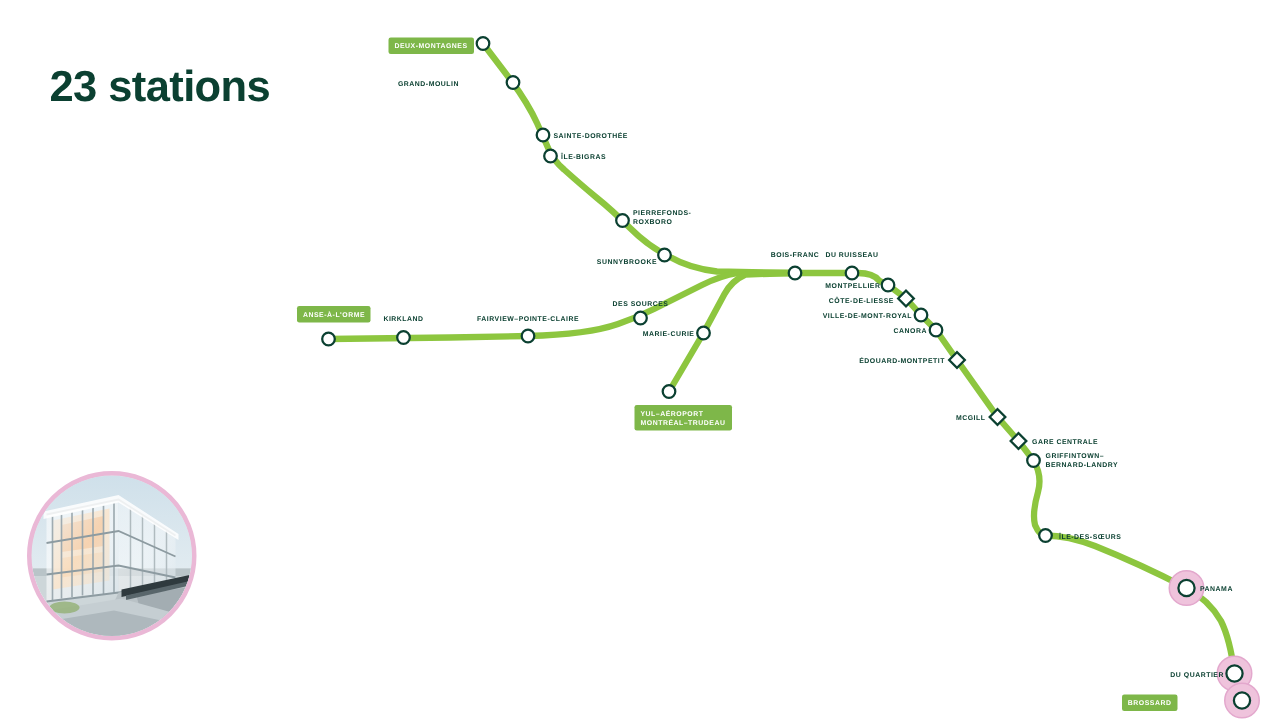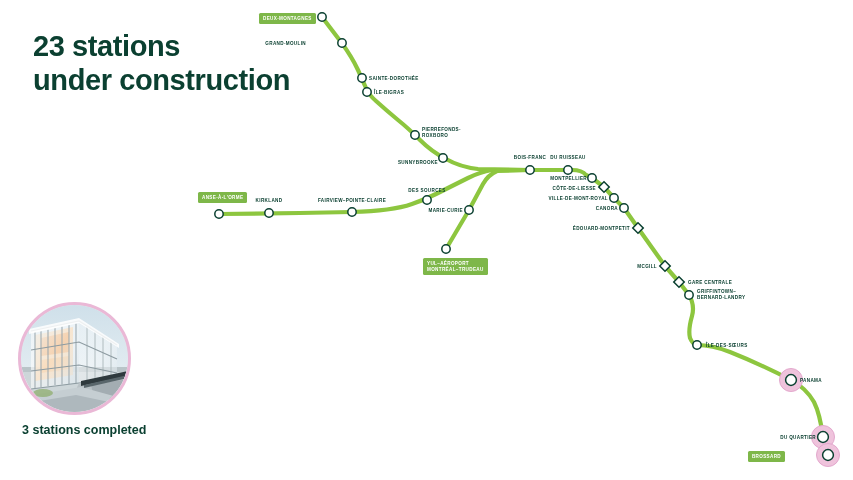--- a/index.html
+++ b/index.html
@@ -3,21 +3,21 @@
 <meta charset="utf-8">
 <style>
   * { margin:0; padding:0; box-sizing:border-box; }
   html, body { width:853px; height:480px; }
   body {
     font-family: "Liberation Sans", sans-serif;
     background:#ffffff;
     overflow:hidden;
     position:relative;
   }
-  #stage { position:absolute; left:0; top:0; width:853px; height:357px;border-radius:27px; }
+  #stage { position:absolute; left:0; top:12px; width:853px; height:357px;border-radius:27px; }
 
   
   .headline {
     position:absolute;
     left:33px; top:30px;
     width:340px;
     font-size:29px;
     line-height:1.17;
     font-weight:bold;
     color:#0B4031;
@@ -75,21 +75,20 @@
 
   svg { display:block; }
 </style>
 </head>
 <body>
 
 <div id="stage">
 
   <div class="headline">
     <span>23 stations</span>
-    <span>under construction</span>
   </div>
 
   <div class="photo-wrap">
     <div class="photo-inner">
       <svg width="107" height="107" viewBox="0 0 107 107">
         <defs>
           <clipPath id="pc">
               <circle cx="53.5" cy="53.5" r="53.5"></circle>
             </clipPath>
           <linearGradient id="sky" x1="0" y1="0" x2="0" y2="1">
@@ -149,21 +148,20 @@
           <path d="M0 92 L60 82 L107 95 L107 107 L0 107 Z" fill="#c5ced2"></path>
           <path d="M0 99 L55 90 L107 101 L107 107 L0 107 Z" fill="#aeb8bd"></path>
 
           <ellipse cx="22" cy="88" rx="10" ry="4" fill="#8fae6d" opacity=".75"></ellipse>
         </g>
       </svg>
     </div>
   </div>
 
   <div class="caption">
-    <div class="c-title">3 stations completed</div>
   </div>
 
   <svg width="853" height="480" viewBox="0 0 853 480" style="position:absolute;left:0;top:0;">
 
     <path d="M322,17 L341,42 Q352,57 358,70 Q362,79 366,88 Q369,95 376,101
              Q386,110 398,120 Q408,128 420,140 Q432,152 446,159
              Q460,167 478,169 L530,170" fill="none" stroke="#8DC63F" stroke-width="4.2" stroke-linecap="round" stroke-linejoin="round"></path>
 
     <path d="M219,214 L300,213 L352,212 Q392,211 412,204 Q424,200 436,194
              Q452,186 468,178 Q480,172 492,170 L530,170" fill="none" stroke="#8DC63F" stroke-width="4.2" stroke-linecap="round" stroke-linejoin="round"></path>

